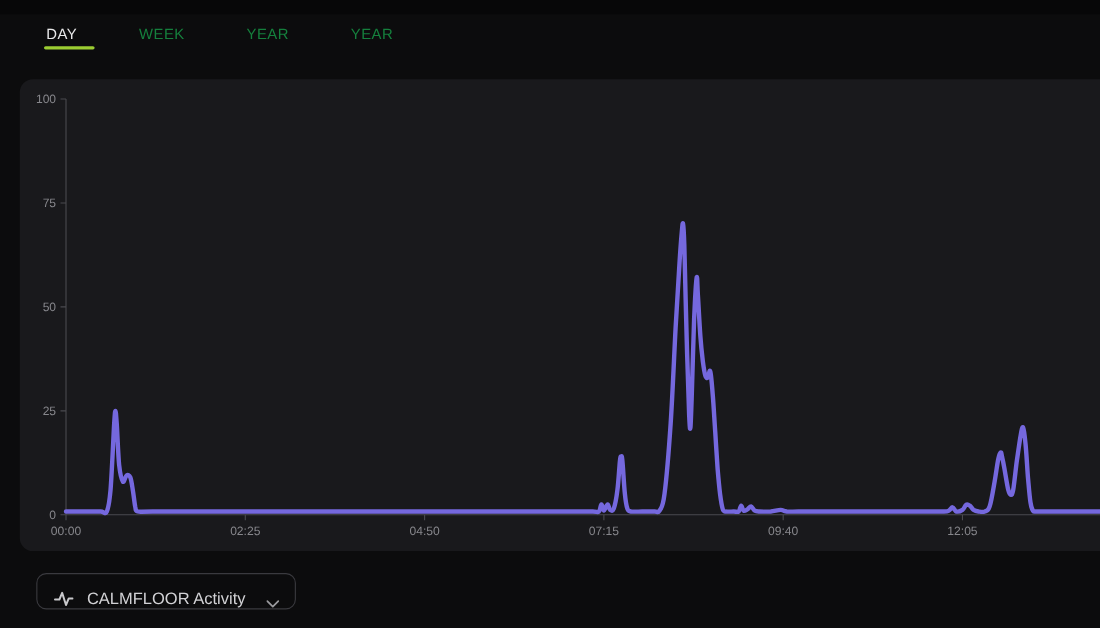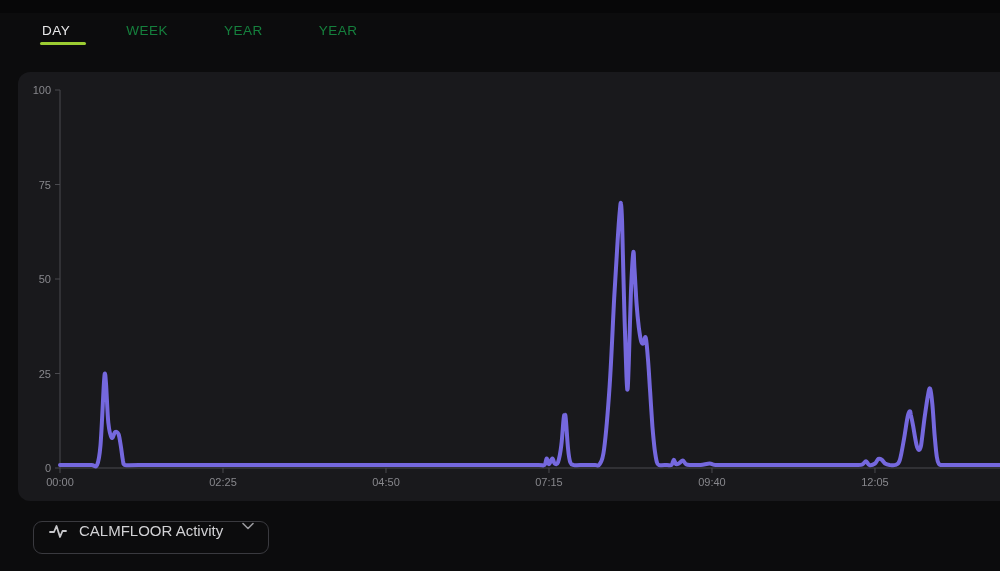--- a/index.html
+++ b/index.html
@@ -11,21 +11,21 @@
   .tab { position:relative; font-size:13.5px; letter-spacing:0.5px; color:#15803d;
          padding-bottom:7px; cursor:pointer; user-select:none; }
   .tab.active { color:#e8e8e9; }
   .tab-underline { position:absolute; left:-2px; bottom:0; width:46px; height:3px;
          background:#9ccd32; border-radius:2px; }
   .chart-panel { position:absolute; left:18px; top:72px; width:1010px; height:429px;
          background:#19191c; border-radius:12px; }
   .chart-panel svg { position:absolute; left:0; top:0; }
   .chart-panel text { font-family:"Liberation Sans", sans-serif; font-size:11px; }
   .series-dropdown { position:absolute; left:33px; top:521px; width:236px; height:33px;
-         display:flex; align-items:flex-start; gap:12px; padding:0 14px 0 15px;
+         display:flex; align-items:flex-end; gap:12px; padding:0 14px 0 15px;
          background:transparent; border:1px solid #3a3a3f; border-radius:9px;
          color:#d2d2d5; font-family:"Liberation Sans", sans-serif; font-size:15px;
          cursor:pointer; }
   .series-dropdown .chev { margin-left:auto; display:flex; }
 </style>
 </head>
 <body>
 
 <div class="app">
 

